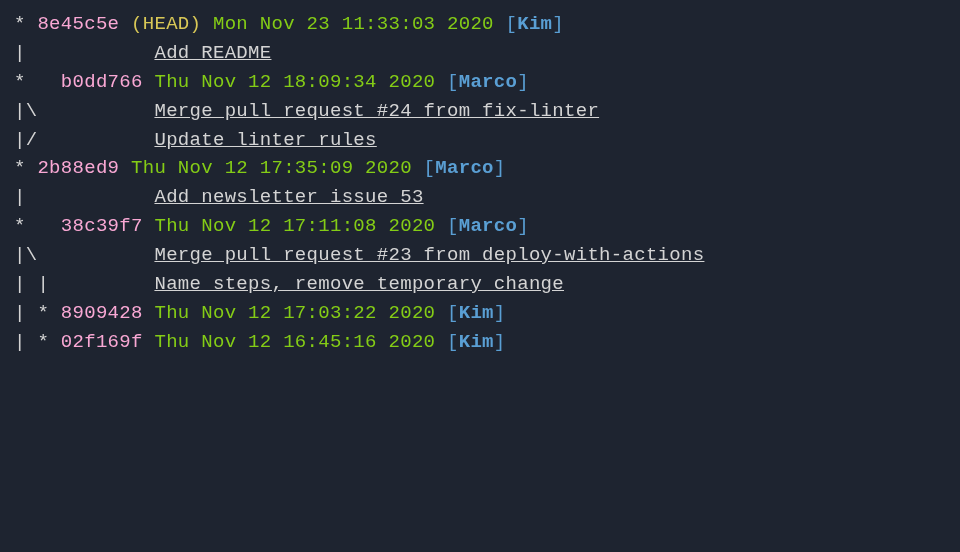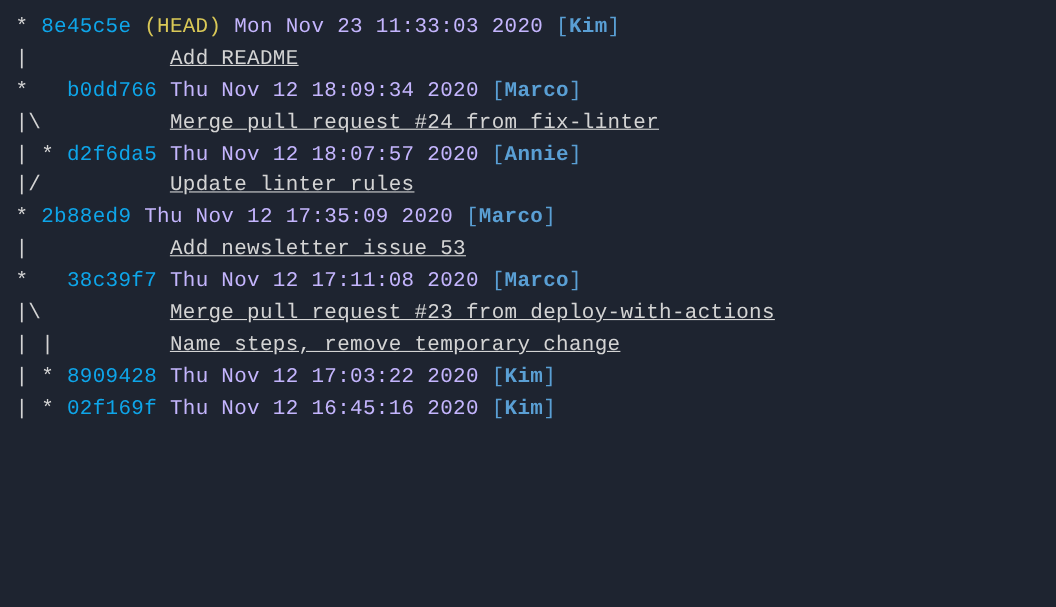--- a/index.html
+++ b/index.html
@@ -13,36 +13,35 @@
       width: 960px;
       height: 552px;
       overflow: hidden;
       letter-spacing: 0.3px;
     }
     .line {
       white-space: pre;
       display: block;
     }
     .graph { color: #d4d4d4; }
-    .hash { color: #0ea5e9; }
+    .hash { color: #f9a8d4; }
     .head { color: #d9c857; }
-    .date { color: #c4b5fd; }
+    .date { color: #84cc16; }
     .bracket { color: #5a9fd4; }
     .author { color: #5a9fd4; font-weight: bold; }
     .msg { color: #d4d4d4; text-decoration: underline; }
   </style>
 </head>
 <body>
 
 <div id="log">
     <div class="line"><span class="graph">* </span><span class="hash">8e45c5e</span> <span class="head">(HEAD)</span> <span class="date">Mon Nov 23 11:33:03 2020</span> <span class="bracket">[</span><span class="author">Kim</span><span class="bracket">]</span></div>
     <div class="line"><span class="graph">|           </span><span class="msg">Add README</span></div>
     <div class="line"><span class="graph">*   </span><span class="hash">b0dd766</span> <span class="date">Thu Nov 12 18:09:34 2020</span> <span class="bracket">[</span><span class="author">Marco</span><span class="bracket">]</span></div>
     <div class="line"><span class="graph">|\          </span><span class="msg">Merge pull request #24 from fix-linter</span></div>
-    <div class="line"><span class="graph">| * </span><span class="hash">d2f6da5</span> <span class="date">Thu Nov 12 18:07:57 2020</span> <span class="bracket">[</span><span class="author">Annie</span><span class="bracket">]</span></div>
     <div class="line"><span class="graph">|/          </span><span class="msg">Update linter rules</span></div>
     <div class="line"><span class="graph">* </span><span class="hash">2b88ed9</span> <span class="date">Thu Nov 12 17:35:09 2020</span> <span class="bracket">[</span><span class="author">Marco</span><span class="bracket">]</span></div>
     <div class="line"><span class="graph">|           </span><span class="msg">Add newsletter issue 53</span></div>
     <div class="line"><span class="graph">*   </span><span class="hash">38c39f7</span> <span class="date">Thu Nov 12 17:11:08 2020</span> <span class="bracket">[</span><span class="author">Marco</span><span class="bracket">]</span></div>
     <div class="line"><span class="graph">|\          </span><span class="msg">Merge pull request #23 from deploy-with-actions</span></div>
     <div class="line"><span class="graph">| |         </span><span class="msg">Name steps, remove temporary change</span></div>
     <div class="line"><span class="graph">| * </span><span class="hash">8909428</span> <span class="date">Thu Nov 12 17:03:22 2020</span> <span class="bracket">[</span><span class="author">Kim</span><span class="bracket">]</span></div>
     <div class="line"><span class="graph">| * </span><span class="hash">02f169f</span> <span class="date">Thu Nov 12 16:45:16 2020</span> <span class="bracket">[</span><span class="author">Kim</span><span class="bracket">]</span></div>
   </div>
 

